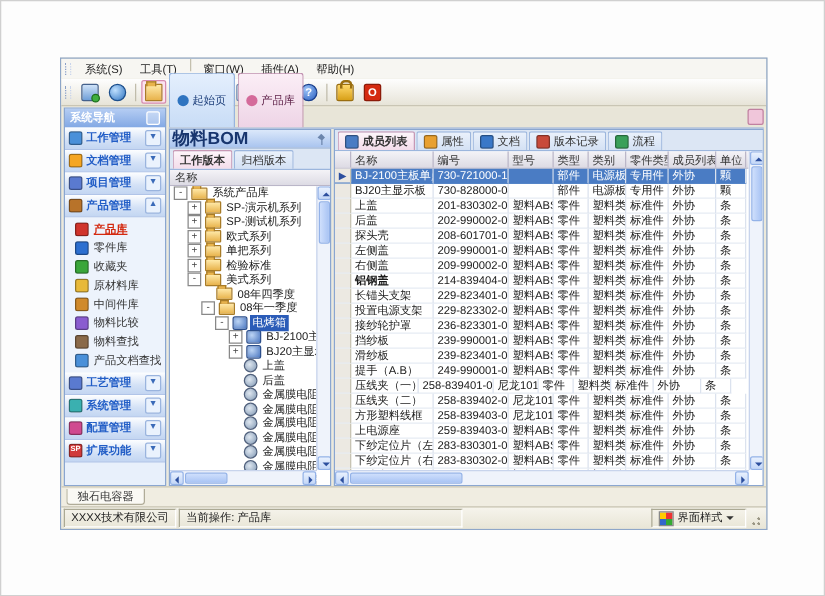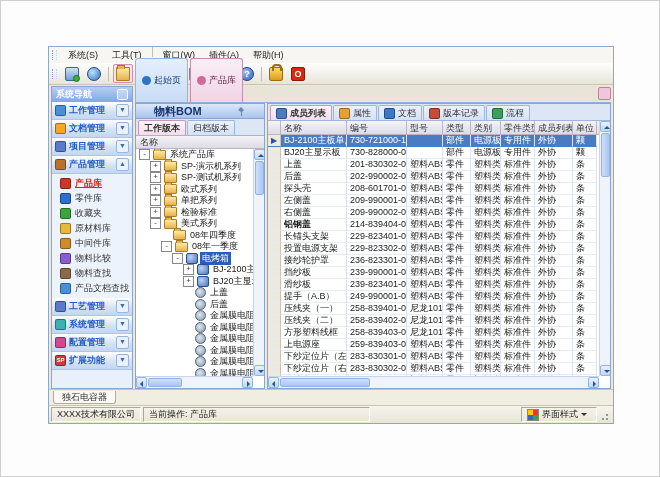--- a/index.html
+++ b/index.html
@@ -48,21 +48,21 @@
 
   
   .docstrip{position:absolute;left:86px;top:39px;right:2px;height:16px;background:#e8e5d8;border-bottom:1px solid #94b0dc;display:flex;align-items:flex-end;}
   .doctab{height:15px;display:flex;align-items:center;padding:14px 6px;font-size:9px;border:1px solid #96b4e0;border-bottom:none;border-radius:3px 3px 0 0;margin-right:2px;background:linear-gradient(#e4effd,#c8dcf6);color:#1a3c78;}
   .doctab.active{background:linear-gradient(#fbeef6,#eed4e6);border-color:#c090b0;color:#5c1e46;}
   .doctab .dic{width:9px;height:9px;border-radius:50%;margin-right:3px;}
   .strip-btn{margin-left:auto;width:11px;height:11px;background:#f0c6da;border:1px solid #c080a0;border-radius:2px;margin-bottom:2px;}
 
   
   .bom{position:absolute;left:86px;top:56px;width:130px;bottom:34px;background:#fff;border:1px solid #8aa6d0;box-sizing:border-box;display:flex;flex-direction:column;}
-  .bom-caption{height:14px;background:linear-gradient(#dbe8fa,#a9c4ef);border-bottom:1px solid #8aa6d0;display:flex;align-items:center;justify-content:space-between;padding:0 18px;font-size:11px;font-weight:bold;color:#18356e;}
+  .bom-caption{height:14px;background:linear-gradient(#dbe8fa,#a9c4ef);border-bottom:1px solid #8aa6d0;display:flex;align-items:center;justify-content:space-between;padding:0 2px;font-size:14px;font-weight:bold;color:#18356e;}
   .bom-tabs{height:16px;background:#dce6f4;display:flex;align-items:flex-end;border-bottom:1px solid #9cb6dd;padding-left:2px;}
   .itab{height:14px;padding:0 5px;font-size:9px;display:flex;align-items:center;border:1px solid #9cb6dd;border-bottom:none;border-radius:2px 2px 0 0;margin-right:1px;background:linear-gradient(#eaf1fb,#d4e1f4);color:#333;}
   .itab.active{background:linear-gradient(#fdf5fa,#f3dcea);border-color:#c898b4;font-weight:bold;}
   .tree-head{height:12px;background:linear-gradient(#f4f3f7,#dddbe4);border-bottom:1px solid #bab6c8;font-size:9px;color:#333;padding:0 4px;display:flex;align-items:center;}
   .tree-body{flex:1;overflow:hidden;position:relative;background:#fff;}
   .tree-rows{position:absolute;left:0;top:0;right:11px;bottom:0;overflow:hidden;}
   .trow{height:11.5px;display:flex;align-items:center;font-size:9px;color:#1a1a1a;white-space:nowrap;}
   .trow .lbl{padding:0 2px;}
   .trow.selected .lbl{background:#2b5cb8;color:#fff;}
   .toggle{width:9px;height:9px;border:1px solid #888;background:#fff;font-size:8px;line-height:7px;text-align:center;color:#444;flex:none;margin-right:1px;}
@@ -610,21 +610,21 @@
                 <span class="cell" style="width: 60px;">249-990001-01I</span>
                 <span class="cell" style="width: 36px;">塑料ABS</span>
                 <span class="cell" style="width: 28px;">零件</span>
                 <span class="cell" style="width: 30px;">塑料类</span>
                 <span class="cell" style="width: 34px;">标准件</span>
                 <span class="cell" style="width: 38px;">外协</span>
                 <span class="cell" style="width: 24px;">条</span>
               </div>
               <div class="grow">
                 <span class="cell ind" style="width: 13px;"></span>
-                <span class="cell" style="width: 66px;">压线夹（一）</span>
+                <span class="cell" style="width: 54px; text-align: right;">压线夹（一）</span>
                 <span class="cell" style="width: 60px;">258-839401-00I</span>
                 <span class="cell" style="width: 36px;">尼龙1010</span>
                 <span class="cell" style="width: 28px;">零件</span>
                 <span class="cell" style="width: 30px;">塑料类</span>
                 <span class="cell" style="width: 34px;">标准件</span>
                 <span class="cell" style="width: 38px;">外协</span>
                 <span class="cell" style="width: 24px;">条</span>
               </div>
               <div class="grow">
                 <span class="cell ind" style="width: 13px;"></span>

